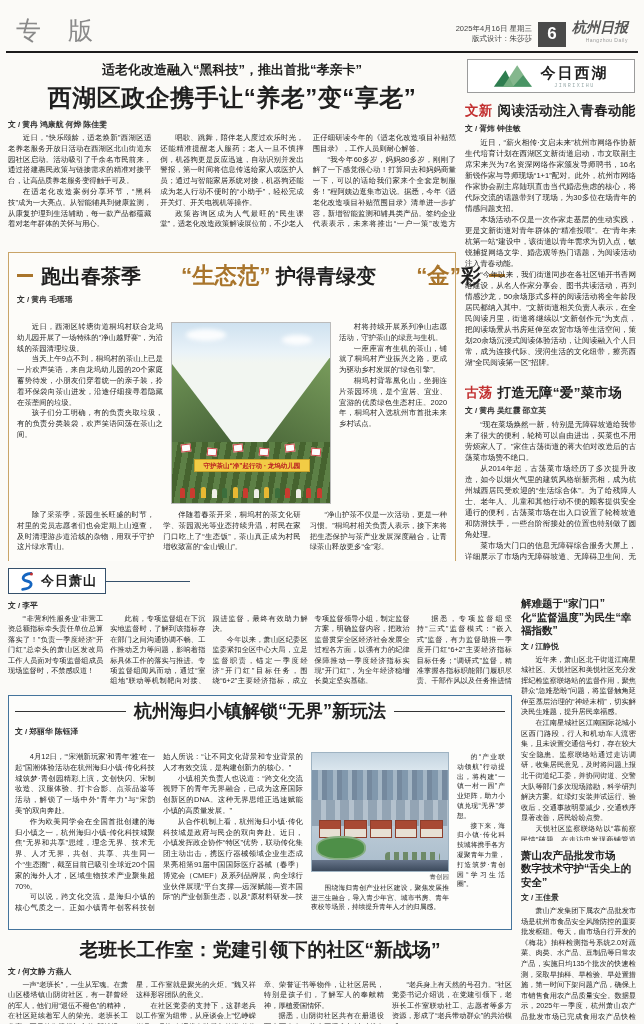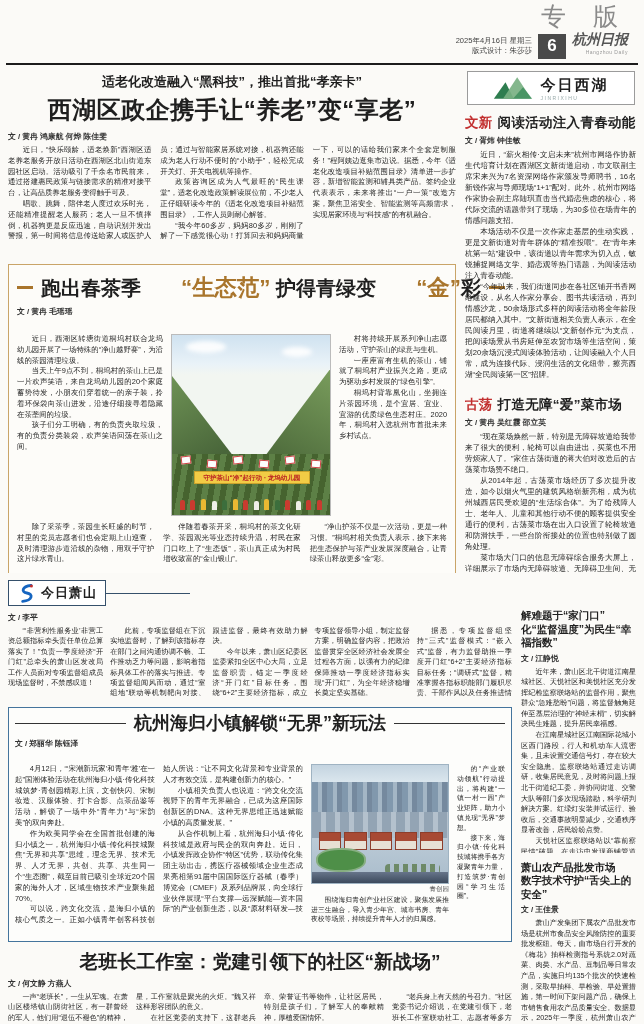--- a/index.html
+++ b/index.html
@@ -1,19 +1,19 @@
 <!DOCTYPE html>
 <html><head>
 <meta charset="utf-8">
 <style>
   html,body{margin:0;padding:0;}
   body{width:644px;height:1024px;overflow:hidden;background:#f3f2ee;}
   .page{width:644px;height:1024px;background:#fbfaf7;font-family:"Liberation Sans","DejaVu Sans",sans-serif;color:#1f1f1f;position:relative;overflow:hidden;}
   
-  .hdr{display:flex;align-items:flex-end;justify-content:space-between;padding:0 10px 4px;border-bottom:2.5px solid #1c1c1c;margin:0 6px;flex-direction:column;}
+  .hdr{display:flex;align-items:flex-end;justify-content:space-between;padding:14px 10px 4px;border-bottom:2.5px solid #1c1c1c;margin:0 6px;}
   .hdr-left{font-size:25px;color:#8a8a8a;letter-spacing:10px;font-weight:500;}
   .hdr-right{display:flex;align-items:center;gap:6px;}
   .hdr-date{text-align:right;font-size:7.5px;color:#444;line-height:10px;}
   .pagenum{width:28px;height:25px;background:#4a4a4a;color:#fff;font-size:17px;font-weight:bold;display:flex;align-items:center;justify-content:center;}
   .masthead{text-align:right;line-height:13px;}
   .masthead .cn{font-family:"Liberation Serif","DejaVu Serif",serif;font-weight:bold;font-style:italic;font-size:14px;color:#555;}
   .masthead .en{font-size:5px;color:#999;letter-spacing:.5px;}
   
   .content{padding:4px 8px 0;}
   p{margin:0;text-indent:2em;text-align:justify;}
@@ -48,21 +48,21 @@
   .flags i{width:8px;height:6px;background:#fdfdfd;border:0.5px solid #c44;display:block;transform:rotate(-6deg);}
   .flags i:nth-child(2n){transform:rotate(5deg);margin-top:4px;}
   .banner{position:absolute;bottom:17%;left:14%;width:72%;height:11px;background:#f2cc45;color:#b22;font-size:6.5px;font-weight:bold;text-align:center;line-height:11px;border:0.5px solid #caa32c;white-space:nowrap;overflow:hidden;text-indent:0;}
   .people{position:absolute;bottom:3%;left:5%;right:5%;height:12px;display:flex;justify-content:space-between;align-items:flex-end;}
   .people i{width:5px;height:10px;border-radius:2px 2px 0 0;background:#c93b2f;display:block;}
   .people i:nth-child(3n){background:#e9b832;height:11px;}
   .people i:nth-child(4n){background:#efefe8;height:9px;}
   .people i:nth-child(5n){background:#3c6e3c;}
   
   .xihu-logo{border:1px solid #9b9b9b;background:#fff;margin:2px auto 0;width:150px;padding:3px 8px;display:flex;align-items:center;gap:8px;justify-content:center;}
-  .xihu-text{text-align:left;}
+  .xihu-text{text-align:center;font-family:Liberation Mono, monospace;}
   .xihu-title{font-size:15px;font-weight:bold;letter-spacing:2px;}
   .xihu-pinyin{font-size:5px;color:#9aa;letter-spacing:1.5px;}
   .side-art{margin-top:9px;}
   .side-headline{font-size:13.5px;font-weight:bold;letter-spacing:.3px;}
   .side-headline .tag{color:#c22f2f;margin-right:5px;}
   .side-body p{font-size:7.6px;line-height:11px;color:#262626;}
   .wenxin-body{height:238px;overflow:hidden;}
   .gudang-body{height:142px;overflow:hidden;}
   
   .bot-head{display:flex;align-items:center;gap:10px;margin:7px 0 3px;}
@@ -135,20 +135,21 @@
 
     <div class="top-flex">
       <div class="top-left">
 
         <div>
           <div class="kicker">适老化改造融入“黑科技”，推出首批“孝亲卡”</div>
           <div class="main-headline">西湖区政企携手让“养老”变“享老”</div>
           <div class="byline">文 / 黄冉 鸿康航 何烨 陈佳雯</div>
           <div class="cols3 body-sm">
               <p>近日，“快乐颐龄，适老焕新”西湖区适老养老服务开放日活动在西湖区北山街道东园社区启动。活动吸引了千余名市民前来，通过搭建惠民政策与链接需求的精准对接平台，让高品质养老服务变得触手可及。</p>
+              <p>在适老化改造案例分享环节，“黑科技”成为一大亮点。从智能辅具到健康监测，从康复护理到生活辅助，每一款产品都蕴藏着对老年群体的关怀与用心。</p>
               <p>唱歌、跳舞，陪伴老人度过欢乐时光，还能精准提醒老人服药；老人一旦不慎摔倒，机器狗更是反应迅速，自动识别并发出警报，第一时间将信息传送给家人或医护人员；通过与智能家居系统对接，机器狗还能成为老人行动不便时的“小助手”，轻松完成开关灯、开关电视机等操作。</p>
               <p>政策咨询区成为人气最旺的“民生课堂”，适老化改造政策解读展位前，不少老人正仔细研读今年的《适老化改造项目补贴范围目录》，工作人员则耐心解答。</p>
               <p>“我今年60多岁，妈妈80多岁，刚刚了解了一下感觉很心动！打算回去和妈妈商量一下，可以的话给我们家来个全套定制服务！”程阿姨边逛集市边说。据悉，今年《适老化改造项目补贴范围目录》清单进一步扩容，新增智能监测和辅具类产品。签约企业代表表示，未来将推出“一户一策”改造方案，聚焦卫浴安全、智能监测等高频需求，实现居家环境与“科技感”的有机融合。</p>
             </div>
         </div>
 
         <div class="tea-box">
           <div class="tea-headline">
             <span class="dash"></span>
             <span class="tea-title"><span>跑出春茶季</span><span class="gold">“生态范”</span><span> 护得青绿变</span><span class="gold">“金”</span><span>彩</span></span>

